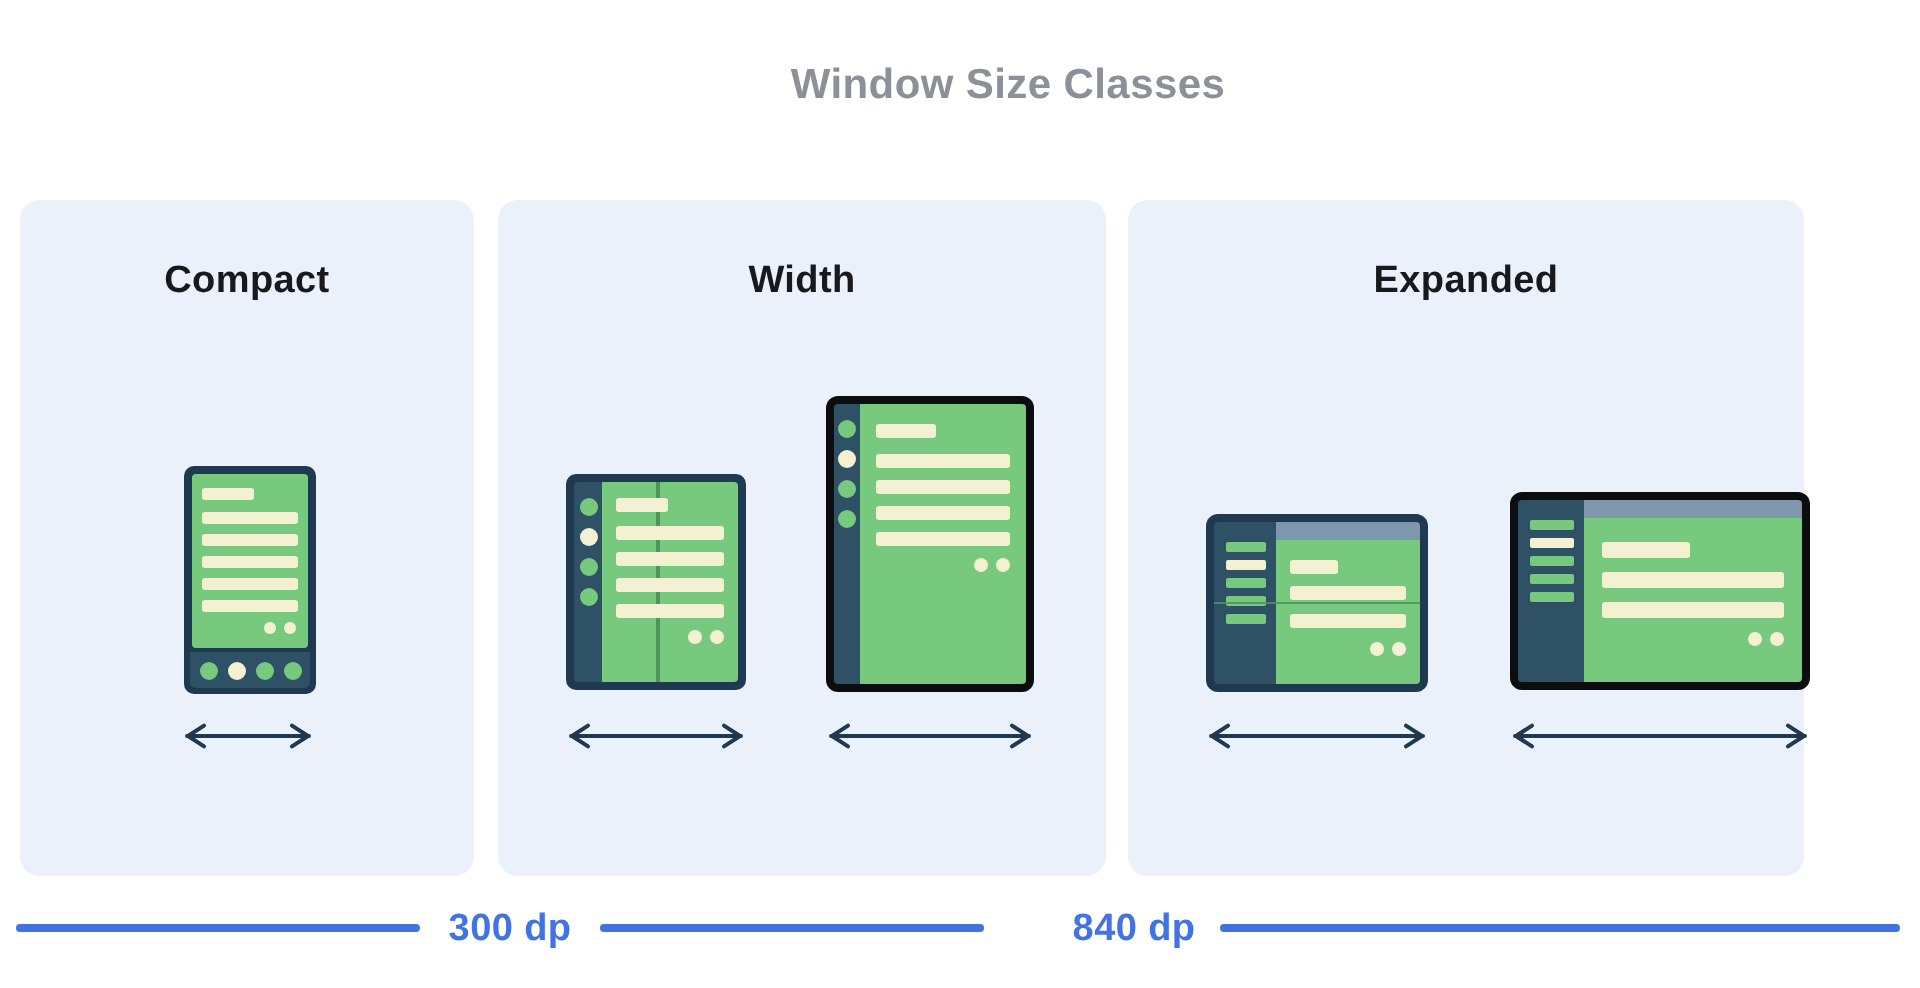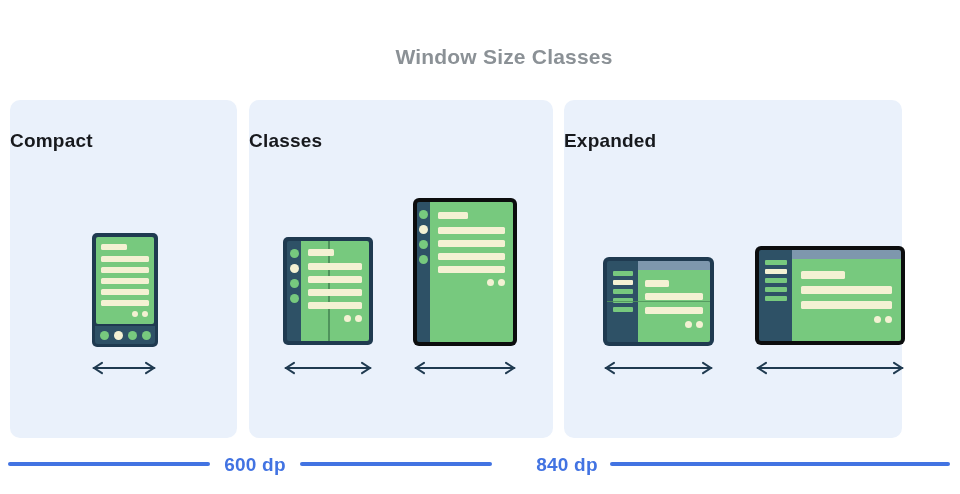--- a/index.html
+++ b/index.html
@@ -3,27 +3,27 @@
 <meta charset="utf-8">
 <style>
   html,body{margin:0;padding:0;}
   body{
     width:960px;height:494px;position:relative;background:#ffffff;
     font-family:"Liberation Sans",sans-serif;overflow:hidden;
   }
   
   .hdr{position:absolute;top:24px;left:0;width:960px;text-align:center;}
   .hdr .title{font-size:21px;font-weight:700;color:var(--ink);letter-spacing:.2px;}
-  .hdr .subtitle{font-size:21px;font-weight:700;color:var(--gray);margin-top:21px;letter-spacing:.2px;padding-left:48px;}
+  .hdr .subtitle{font-size:21px;font-weight:700;color:var(--gray);margin-top:7px;letter-spacing:.2px;padding-left:48px;}
   
   .panel{position:absolute;top:100px;height:338px;background:var(--panel-bg);border-radius:10px;}
   .panel.compact{left:10px;width:227px;}
   .panel.medium{left:249px;width:304px;}
   .panel.expanded{left:564px;width:338px;}
-  .panel h2{margin:0;padding-top:30px;text-align:left;font-size:19px;font-weight:700;color:var(--ink);letter-spacing:.2px;}
+  .panel h2{margin:0;padding-top:30px;text-align:center;font-size:19px;font-weight:700;color:var(--ink);letter-spacing:.2px;}
   
   .device{position:absolute;box-sizing:border-box;}
   .bar{background:var(--cream);border-radius:1.5px;}
   .dotrow{display:flex;justify-content:flex-end;gap:4px;}
   .dot{width:6px;height:6px;border-radius:50%;background:var(--cream);display:block;}
   
   .phone{left:82px;top:133px;width:66px;height:114px;background:var(--frame);border-radius:5px;padding:4px;display:flex;flex-direction:column;}
   .phone-screen{flex:1;background:var(--green);border-radius:2px;padding:7px 5px;box-sizing:border-box;}
   .phone-screen .short{width:26px;height:6px;margin-bottom:6px;}
   .phone-screen .line{width:100%;height:6px;margin-bottom:5px;}
@@ -120,21 +120,21 @@
       <span class="ndot"></span>
     </div>
   </div>
 
   <svg class="arrow a-phone" viewBox="0 0 66 16">
     <path d="M2.5 8 H63.5 M11 2.8 L3 8 L11 13.2 M55 2.8 L63 8 L55 13.2"></path>
   </svg>
 </section>
 
 <section class="panel medium">
-  <h2>Classes</h2>
+  <h2>Width</h2>
 
   <div class="device foldable railbox">
     <div class="inner">
       <div class="rail">
         <span class="rdot"></span>
         <span class="rdot c"></span>
         <span class="rdot"></span>
         <span class="rdot"></span>
       </div>
       <div class="scr">
@@ -236,16 +236,16 @@
 
   <svg class="arrow a-lap" viewBox="0 0 111 16">
     <path d="M2.5 8 H108.5 M11 2.8 L3 8 L11 13.2 M100 2.8 L108 8 L100 13.2"></path>
   </svg>
   <svg class="arrow a-desk" viewBox="0 0 150 16">
     <path d="M2.5 8 H147.5 M11 2.8 L3 8 L11 13.2 M139 2.8 L147 8 L139 13.2"></path>
   </svg>
 </section>
 
 <div class="seg seg1"></div>
-<div class="dp dp1">600 dp</div>
+<div class="dp dp1">300 dp</div>
 <div class="seg seg2"></div>
 <div class="dp dp2">840 dp</div>
 <div class="seg seg3"></div>
 
 </body></html>

